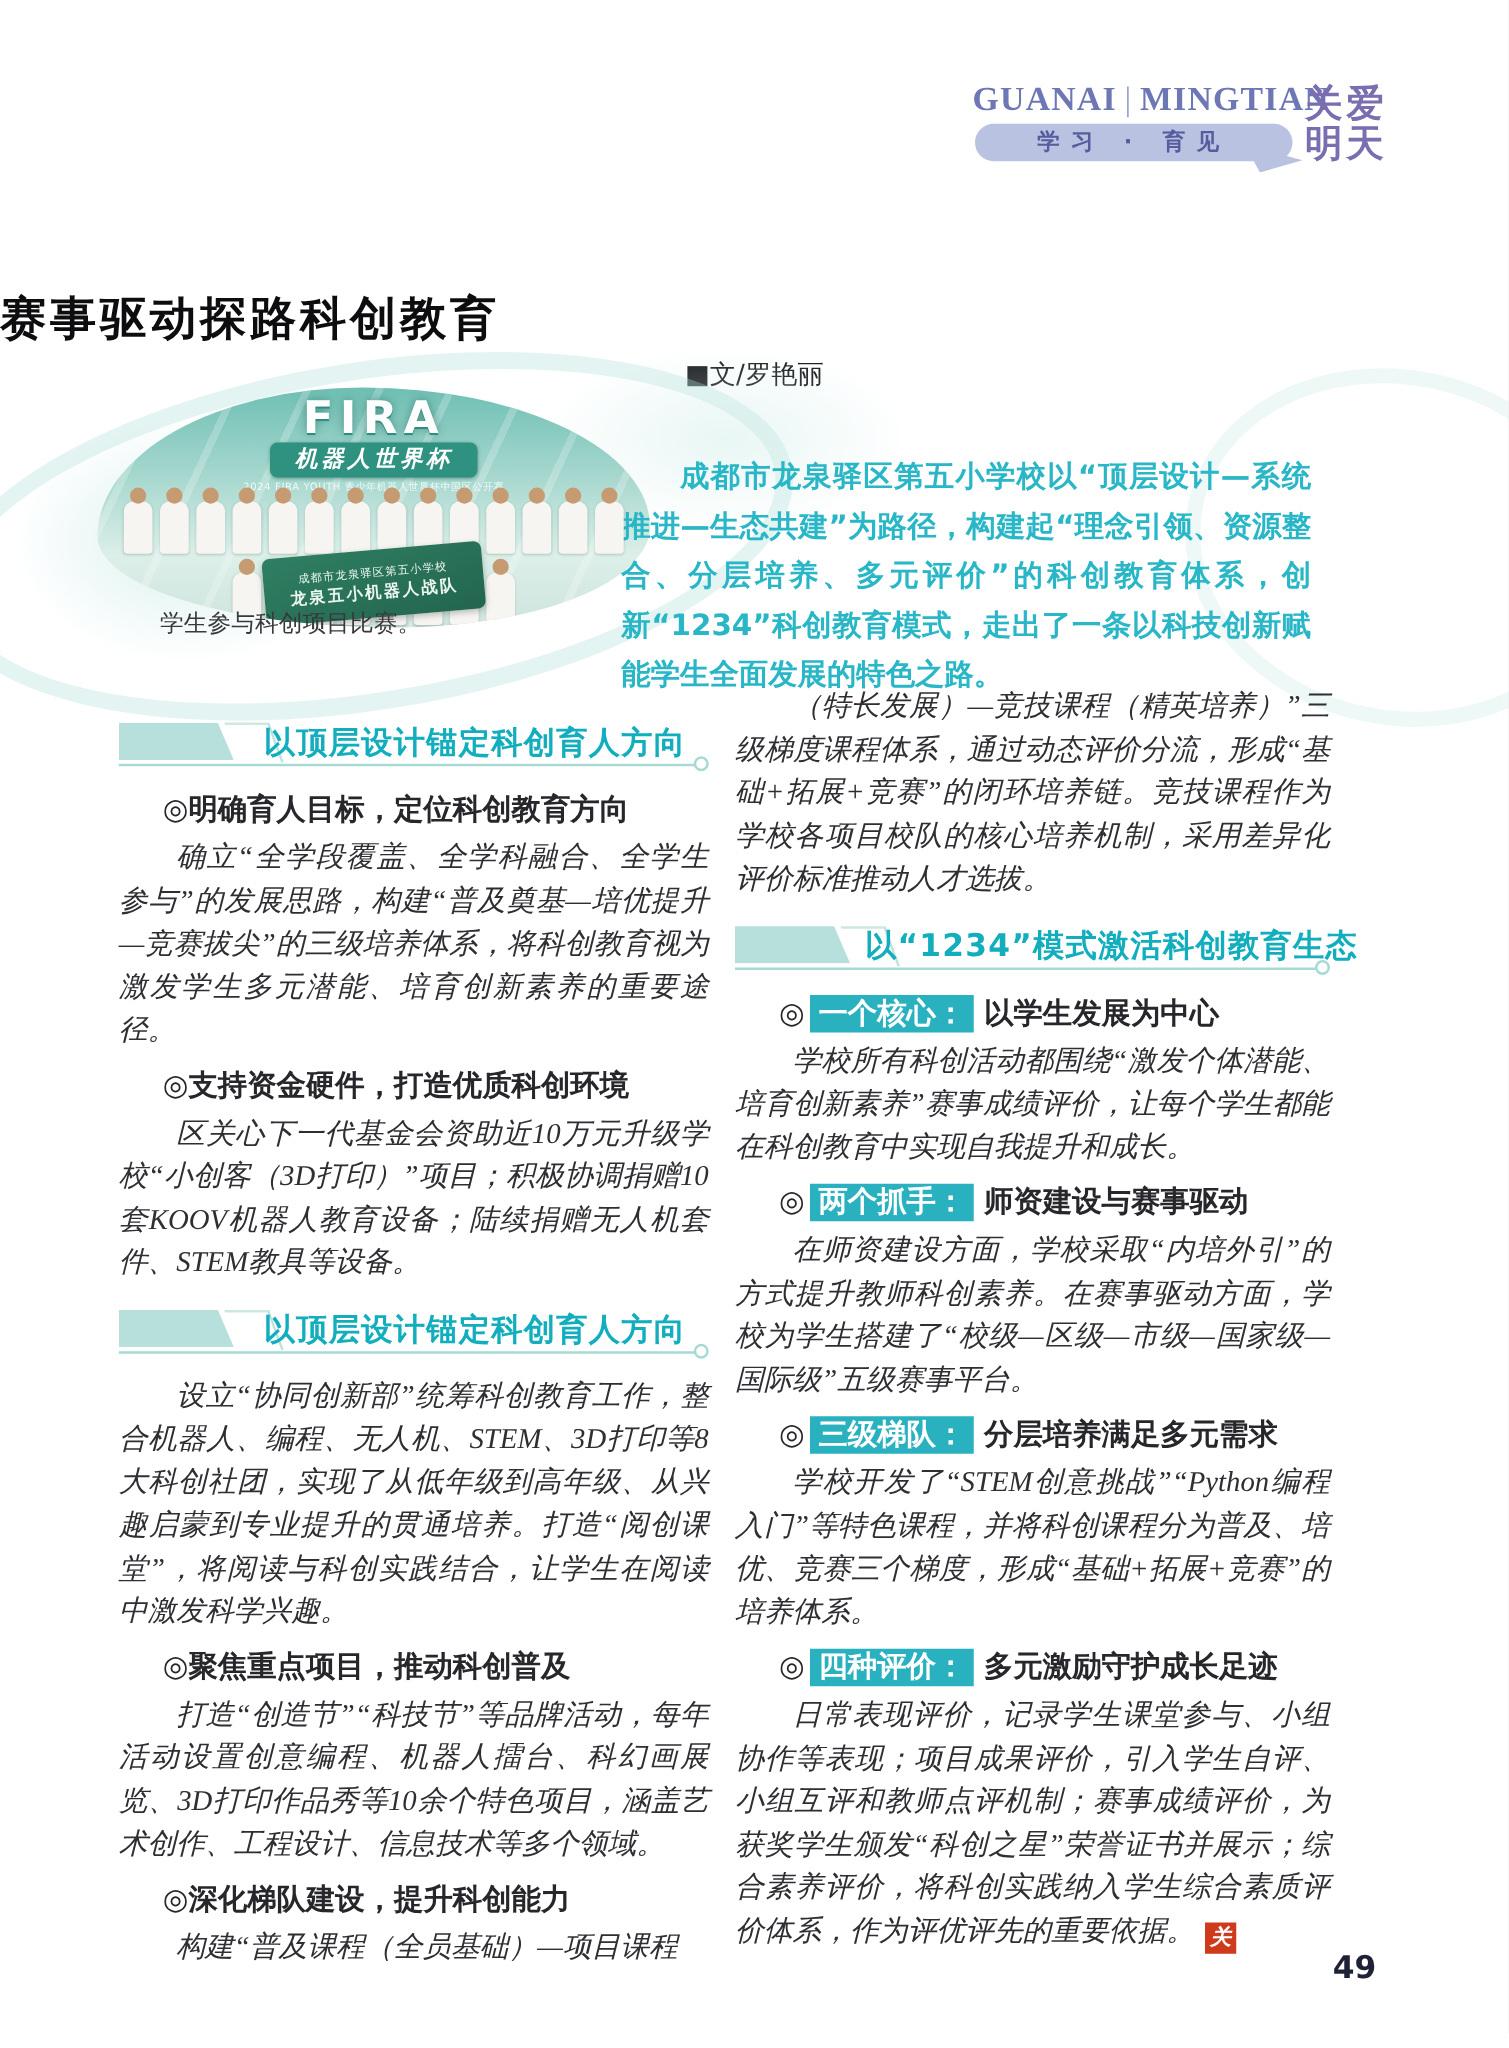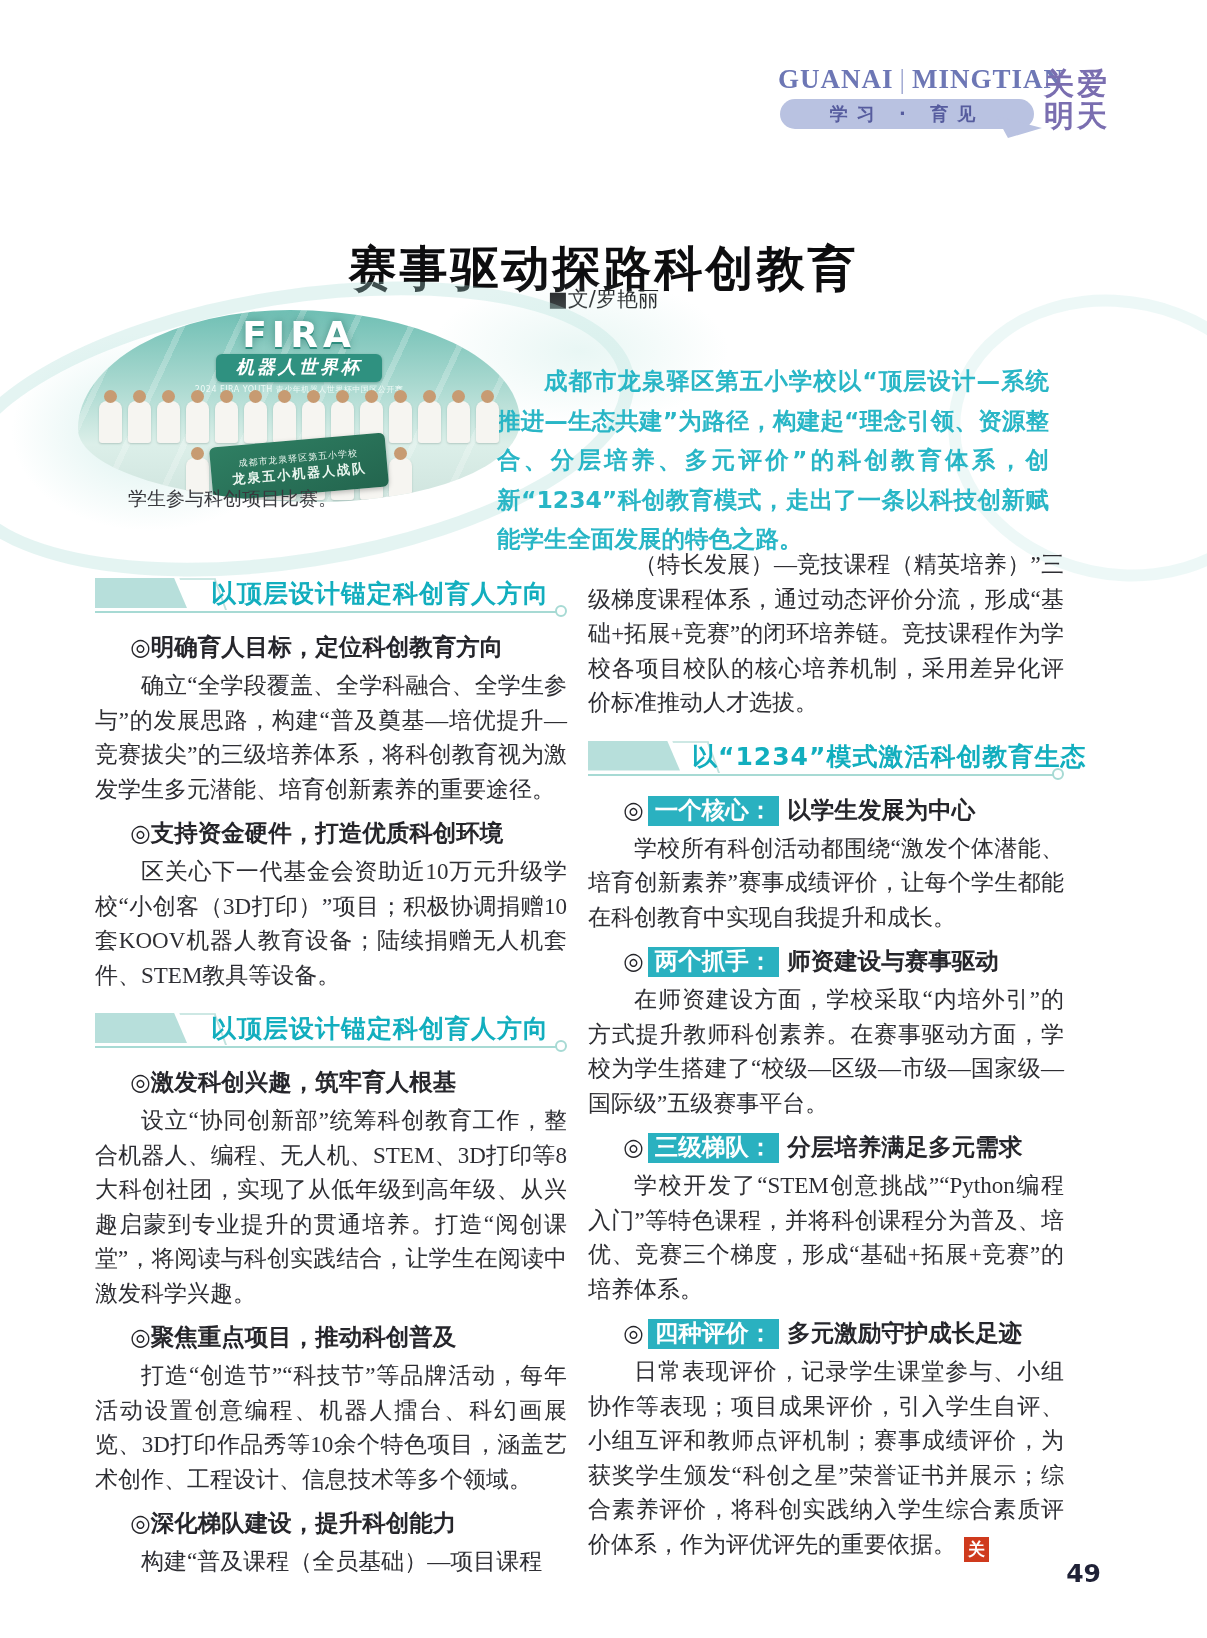--- a/index.html
+++ b/index.html
@@ -16,22 +16,22 @@
   .bubble::after{content:"";position:absolute;right:-8px;bottom:-9px;width:46px;height:22px;
           background:#b9c2e1;clip-path:polygon(0 0,100% 55%,26% 100%);}
   .bubble-text{position:relative;z-index:2;display:block;line-height:30px;text-align:center;
           color:#565c9e;font-size:18px;letter-spacing:9px;
           font-family:"DejaVu Sans",sans-serif;font-weight:600;}
   .logo{position:absolute;top:68px;left:1044px;color:#7a6eb0;
         font-family:"DejaVu Sans",sans-serif;font-weight:800;font-size:30px;
         line-height:32px;letter-spacing:3px;}
 
   
-  .title{position:absolute;top:205px;left:0;width:100%;text-align:center;
-         font-size:48px;font-weight:700;color:#0d0d0f;letter-spacing:3px;
+  .title{position:absolute;top:205px;left:0;width:100%;
+         font-size:37px;font-weight:700;color:#0d0d0f;letter-spacing:3px;
          font-family:"Liberation Serif",serif;}
   .byline{position:absolute;top:285px;left:0;width:100%;text-align:center;
          font-size:21px;color:#1c1c1f;font-family:"DejaVu Sans",sans-serif;}
 
   
   .hero{position:absolute;top:306px;left:0;width:1207px;height:225px;padding-left:14px;}
   .swirl{position:absolute;pointer-events:none;}
   .swirl1{left:-50px;top:-16px;width:660px;height:250px;border:14px solid rgba(172,221,215,.32);
           border-radius:50%;transform:rotate(-9deg);}
   .swirl2{left:10px;top:26px;width:280px;height:200px;
@@ -90,21 +90,21 @@
   .sec-dot{position:absolute;right:0;bottom:1px;width:8px;height:8px;border:2px solid #a7dad4;
          border-radius:50%;background:#fff;}
   .sec-title{position:absolute;left:104px;right:6px;bottom:8px;margin:0;text-align:center;
          color:#12aebe;font-size:25px;font-weight:700;font-family:"DejaVu Sans",sans-serif;
          letter-spacing:1px;white-space:nowrap;}
 
   .subhead{margin:9px 0 5px;font-size:23.5px;font-weight:700;color:#26262b;line-height:34px;
          font-family:"DejaVu Sans",sans-serif;text-indent:1.5em;}
   .badge{background:#2ab1c0;color:#ffffff;padding:0 7px 2px;margin:0 8px 0 4px;}
   .body-p{margin:0;font-size:23px;line-height:34.5px;color:#2e2e33;text-align:justify;
-         text-indent:2em;font-family:"Liberation Serif",serif;}
+         text-indent:2em;font-family:"Liberation Serif",serif;font-style:italic;}
   .endmark{display:inline-block;width:25px;height:25px;background:#cf3a1d;color:#fff;
          font-size:17px;font-weight:700;text-align:center;line-height:25px;margin-left:8px;
          vertical-align:-3px;text-indent:0;font-family:"DejaVu Sans",sans-serif;}
 
   .pagenum{position:absolute;right:106px;bottom:50px;font-size:25px;color:#1f2136;
          font-family:"DejaVu Sans",sans-serif;font-weight:600;}
 </style>
 </head>
 <body>
 
@@ -186,21 +186,20 @@
     <p class="body-p">区关心下一代基金会资助近10万元升级学校“小创客（3D打印）”项目；积极协调捐赠10套KOOV机器人教育设备；陆续捐赠无人机套件、STEM教具等设备。</p>
 
     <div class="sec-head">
       <span class="ribbon-solid"></span>
       <span class="ribbon-tail"></span>
       <span class="sec-line"></span>
       <span class="sec-dot"></span>
       <h2 class="sec-title">以顶层设计锚定科创育人方向</h2>
     </div>
 
-    <p class="subhead">◎激发科创兴趣，筑牢育人根基</p>
     <p class="body-p">设立“协同创新部”统筹科创教育工作，整合机器人、编程、无人机、STEM、3D打印等8大科创社团，实现了从低年级到高年级、从兴趣启蒙到专业提升的贯通培养。打造“阅创课堂”，将阅读与科创实践结合，让学生在阅读中激发科学兴趣。</p>
 
     <p class="subhead">◎聚焦重点项目，推动科创普及</p>
     <p class="body-p">打造“创造节”“科技节”等品牌活动，每年活动设置创意编程、机器人擂台、科幻画展览、3D打印作品秀等10余个特色项目，涵盖艺术创作、工程设计、信息技术等多个领域。</p>
 
     <p class="subhead">◎深化梯队建设，提升科创能力</p>
     <p class="body-p">构建“普及课程（全员基础）—项目课程</p>
   </div>
 
   <div class="col col-right">

